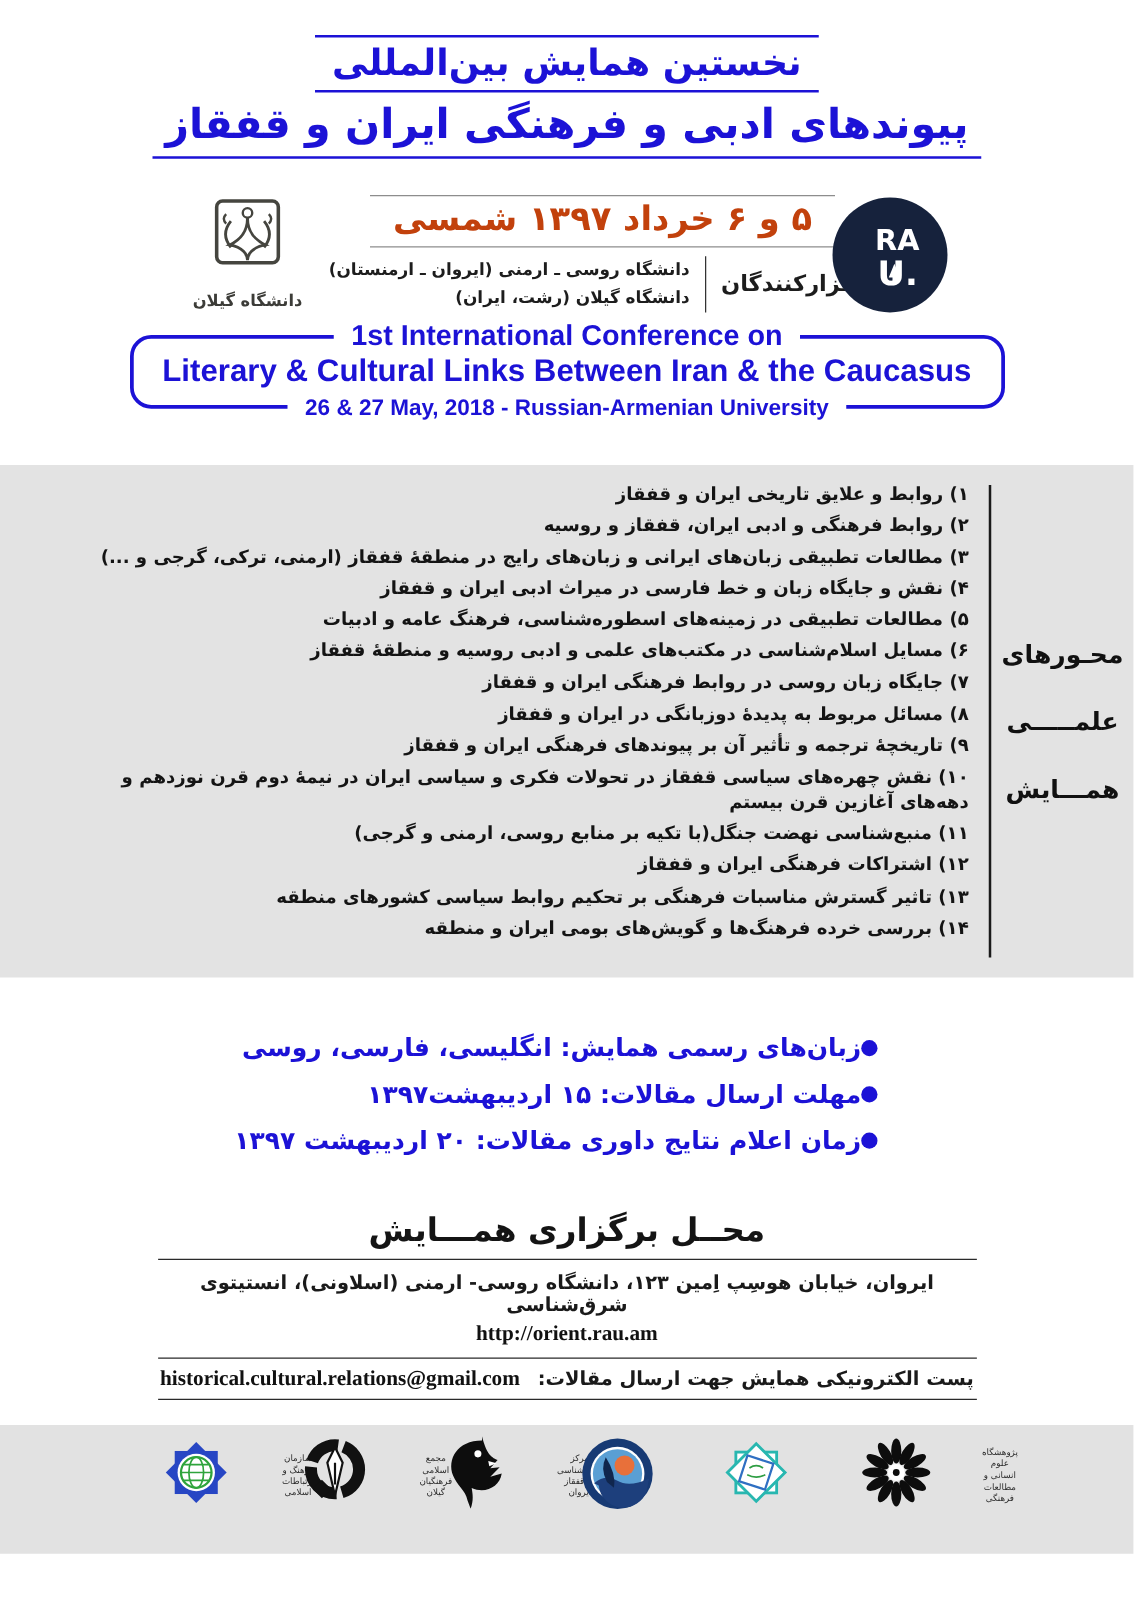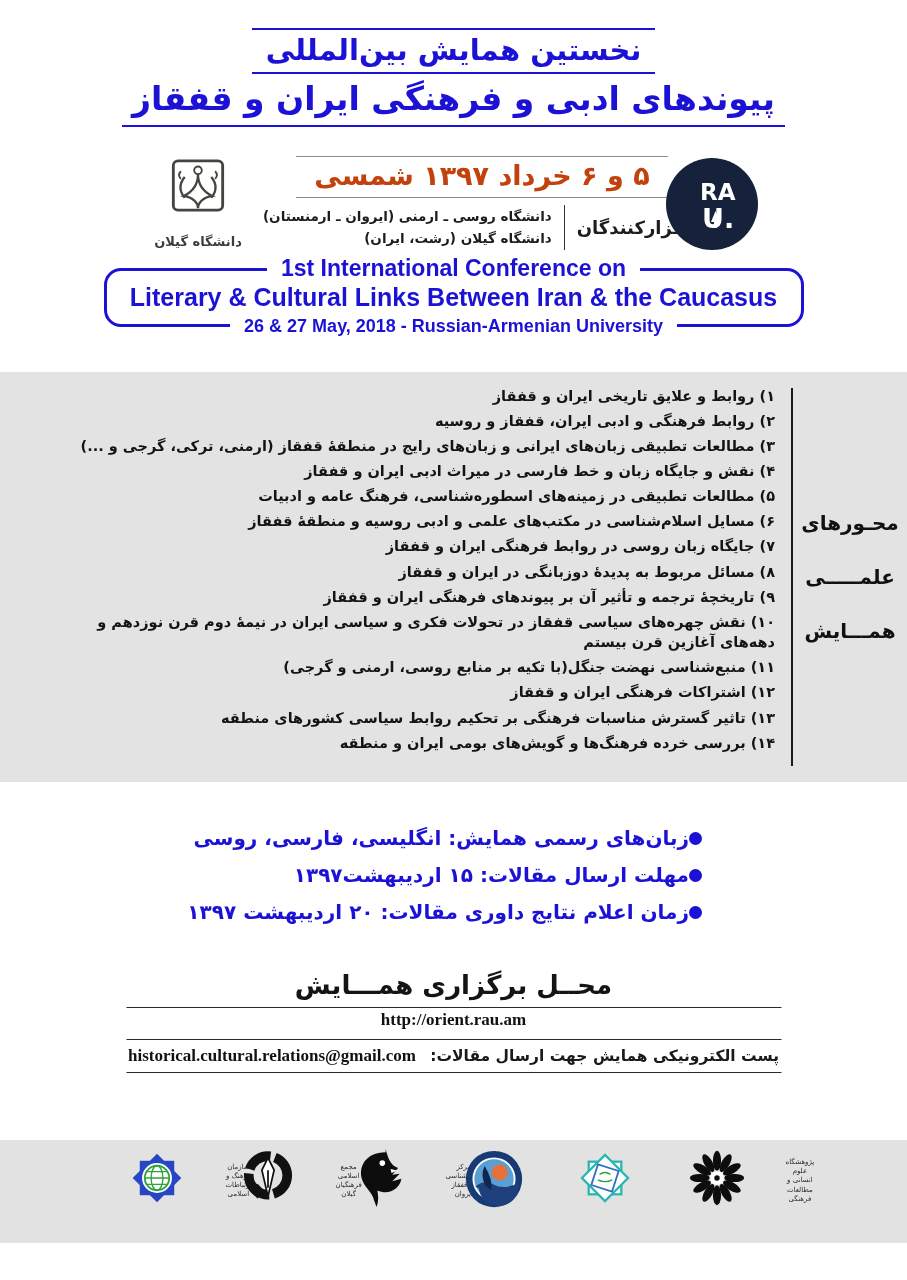--- a/index.html
+++ b/index.html
@@ -161,20 +161,21 @@
       <li>
         <span class="dot"></span>
         <span>زمان اعلام نتایج داوری مقالات: ۲۰ اردیبهشت ۱۳۹۷</span>
       </li>
     </ul>
   </section>
 
   <section class="venue">
     <h2 class="venue-heading">محــل برگزاری همـــایش</h2>
     <hr class="rule">
+    <div class="venue-address">ایروان، خیابان هوسِپ اِمین ۱۲۳، دانشگاه روسی- ارمنی (اسلاونی)، انستیتوی شرق‌شناسی</div>
     <div class="venue-url">http://orient.rau.am</div>
     <hr class="rule">
     <div class="email-row">
       <span class="email-label">پست الکترونیکی همایش جهت ارسال مقالات:</span>
       <span class="email-value">historical.cultural.relations@gmail.com</span>
     </div>
     <hr class="rule">
   </section>
 
   <footer class="logos-strip">

